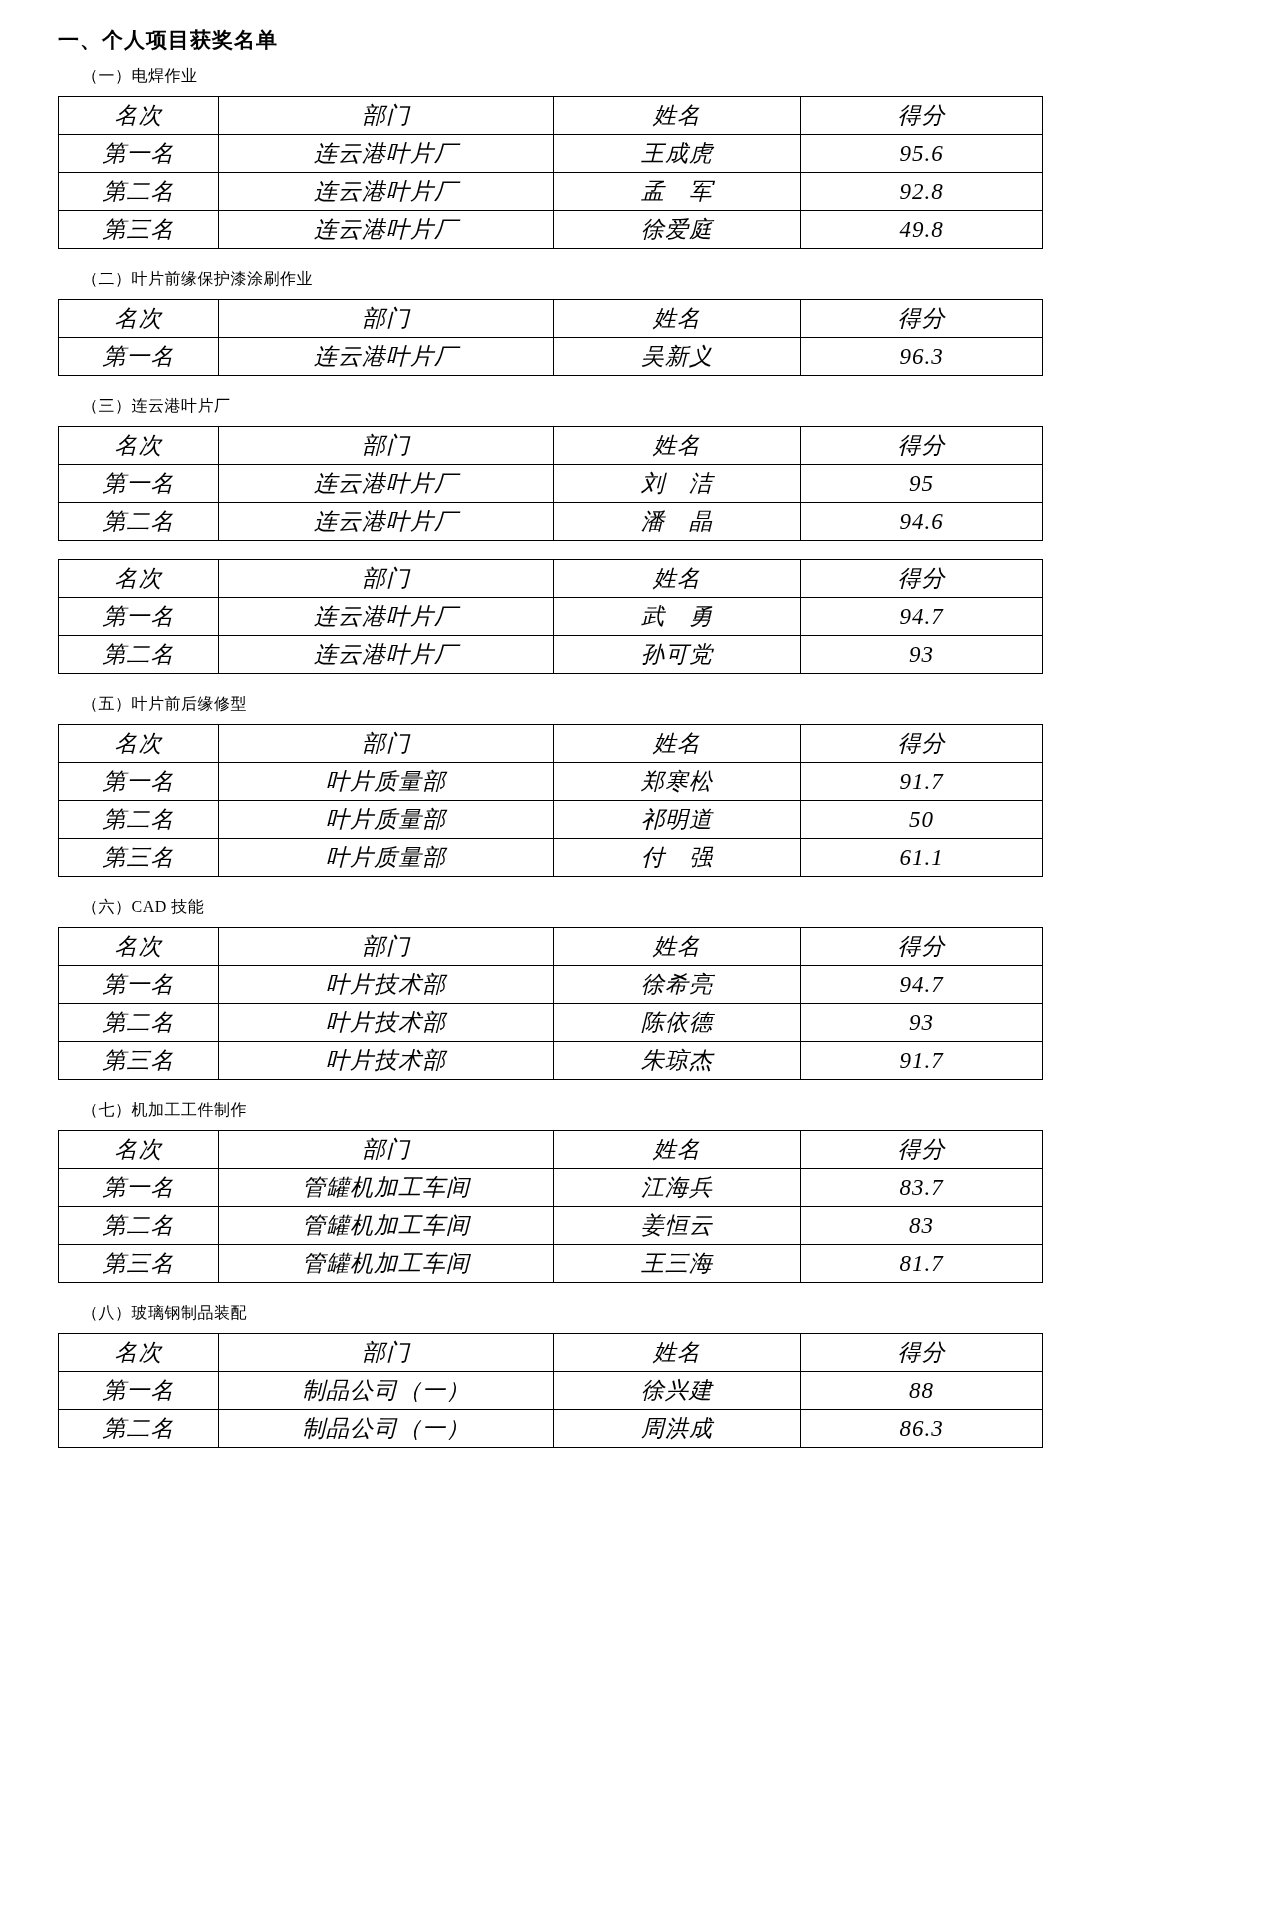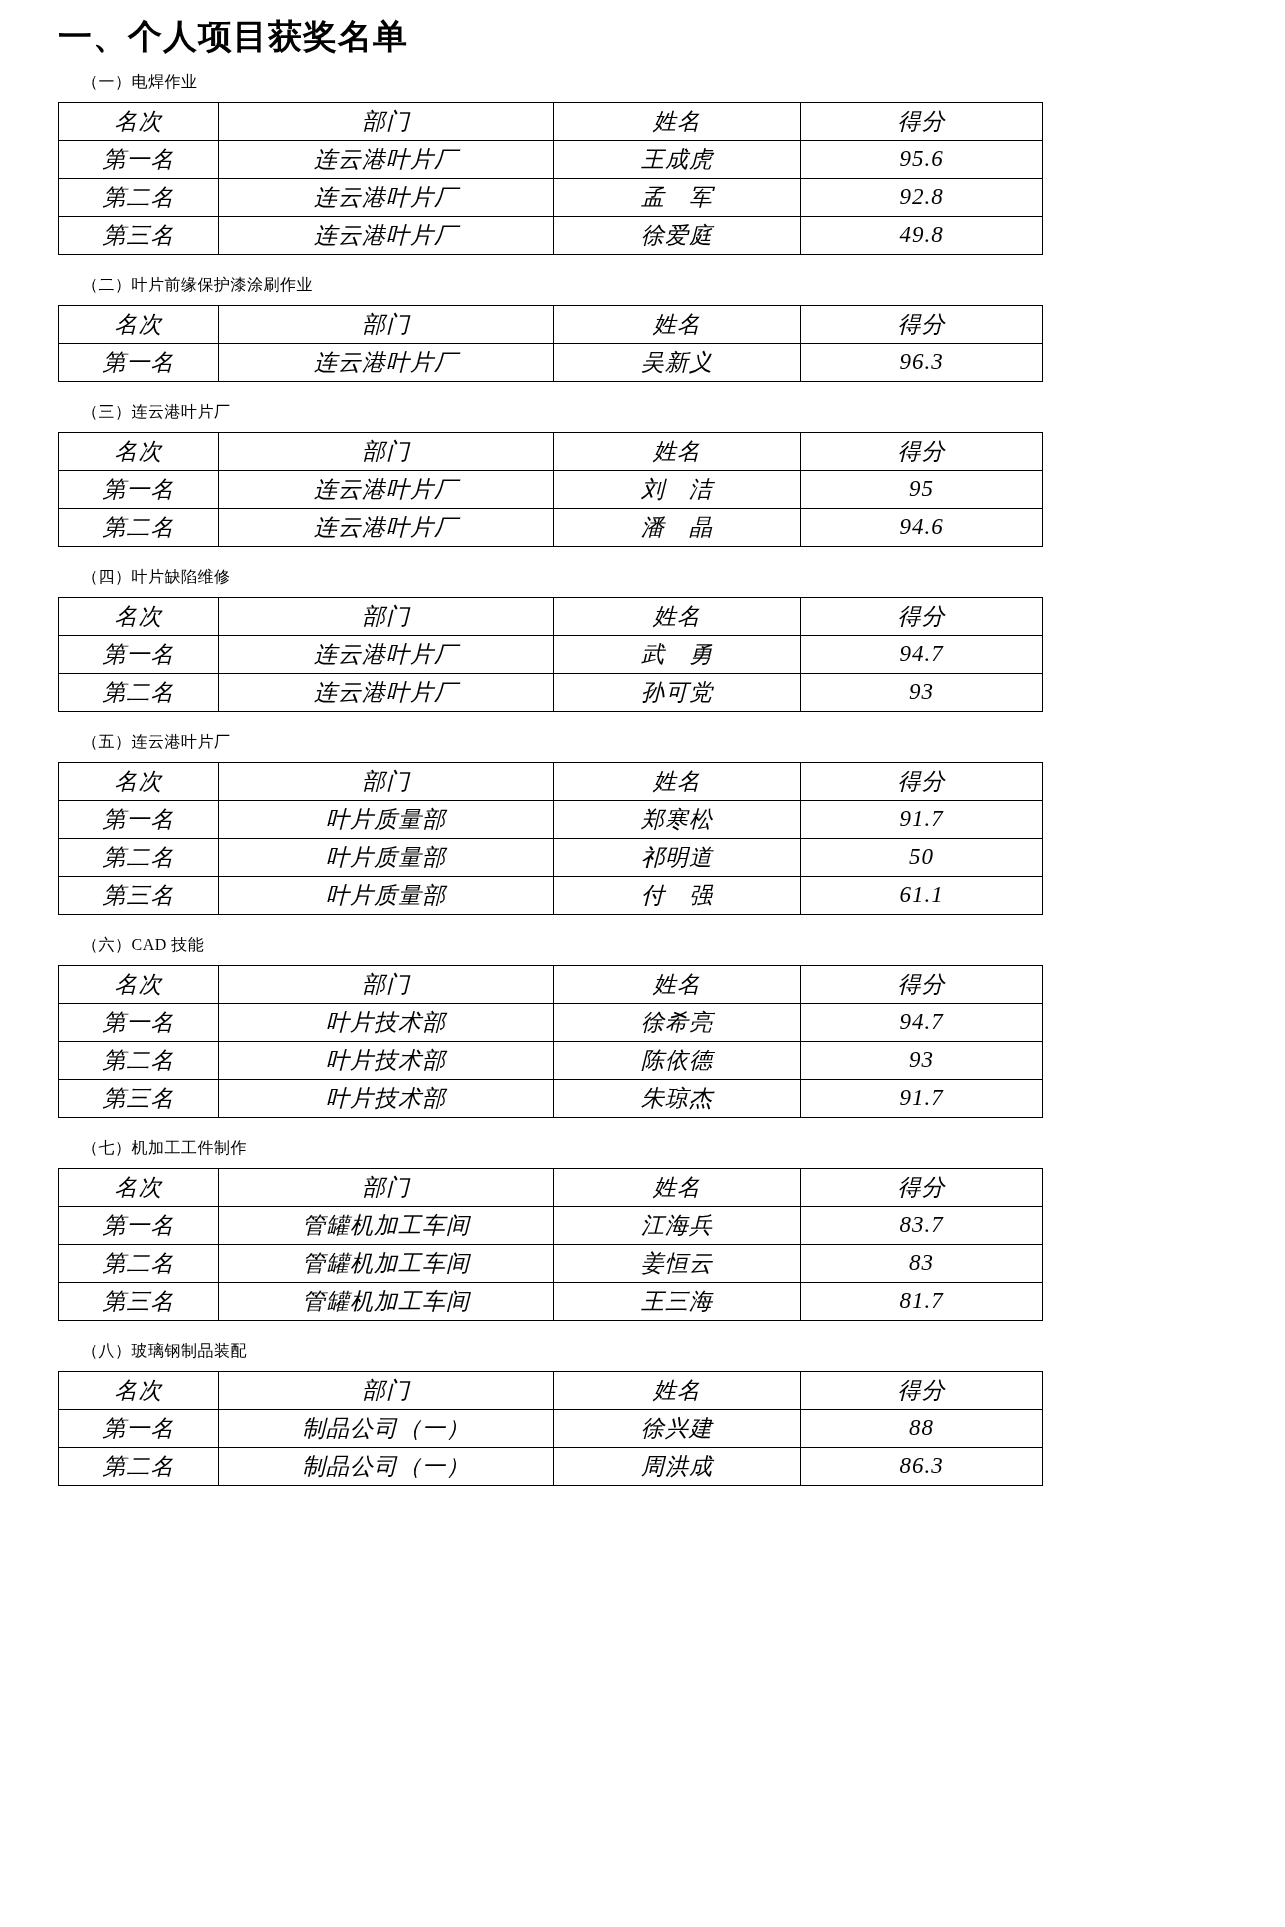--- a/index.html
+++ b/index.html
@@ -14,23 +14,23 @@
     color: #000000;
   }
   .page {
     width: 1285px;
     box-sizing: border-box;
     padding: 14px 58px 20px 58px;
   }
   .doc-title {
     font-family: "Liberation Sans", "DejaVu Sans", sans-serif;
     font-weight: bold;
-    font-size: 34px;
+    font-size: 21px;
     letter-spacing: 1px;
-    margin: 0 0 10px 0;
+    margin: 12px 0 10px 0;
     line-height: 1.35;
   }
   .section {
     margin: 0 0 18px 0;
   }
   .section-title {
     font-size: 16px;
     line-height: 1.5;
     margin: 0 0 8px 24px;
     letter-spacing: 0.5px;
@@ -145,21 +145,20 @@
             <tr>
               <td class="col-rank">第二名</td>
               <td class="col-dept">连云港叶片厂</td>
               <td class="col-name">潘　晶</td>
               <td class="col-score score">94.6</td>
             </tr>
           </tbody>
         </table>
       </div>
       <div class="section">
-        <div class="section-title">（四）叶片缺陷维修</div>
         <table class="result-table">
           <thead>
             <tr>
               <th class="col-rank">名次</th>
               <th class="col-dept">部门</th>
               <th class="col-name">姓名</th>
               <th class="col-score score">得分</th>
             </tr>
           </thead>
           <tbody>
@@ -172,21 +171,21 @@
             <tr>
               <td class="col-rank">第二名</td>
               <td class="col-dept">连云港叶片厂</td>
               <td class="col-name">孙可党</td>
               <td class="col-score score">93</td>
             </tr>
           </tbody>
         </table>
       </div>
       <div class="section">
-        <div class="section-title">（五）连云港叶片厂</div>
+        <div class="section-title">（五）叶片前后缘修型</div>
         <table class="result-table">
           <thead>
             <tr>
               <th class="col-rank">名次</th>
               <th class="col-dept">部门</th>
               <th class="col-name">姓名</th>
               <th class="col-score score">得分</th>
             </tr>
           </thead>
           <tbody>

